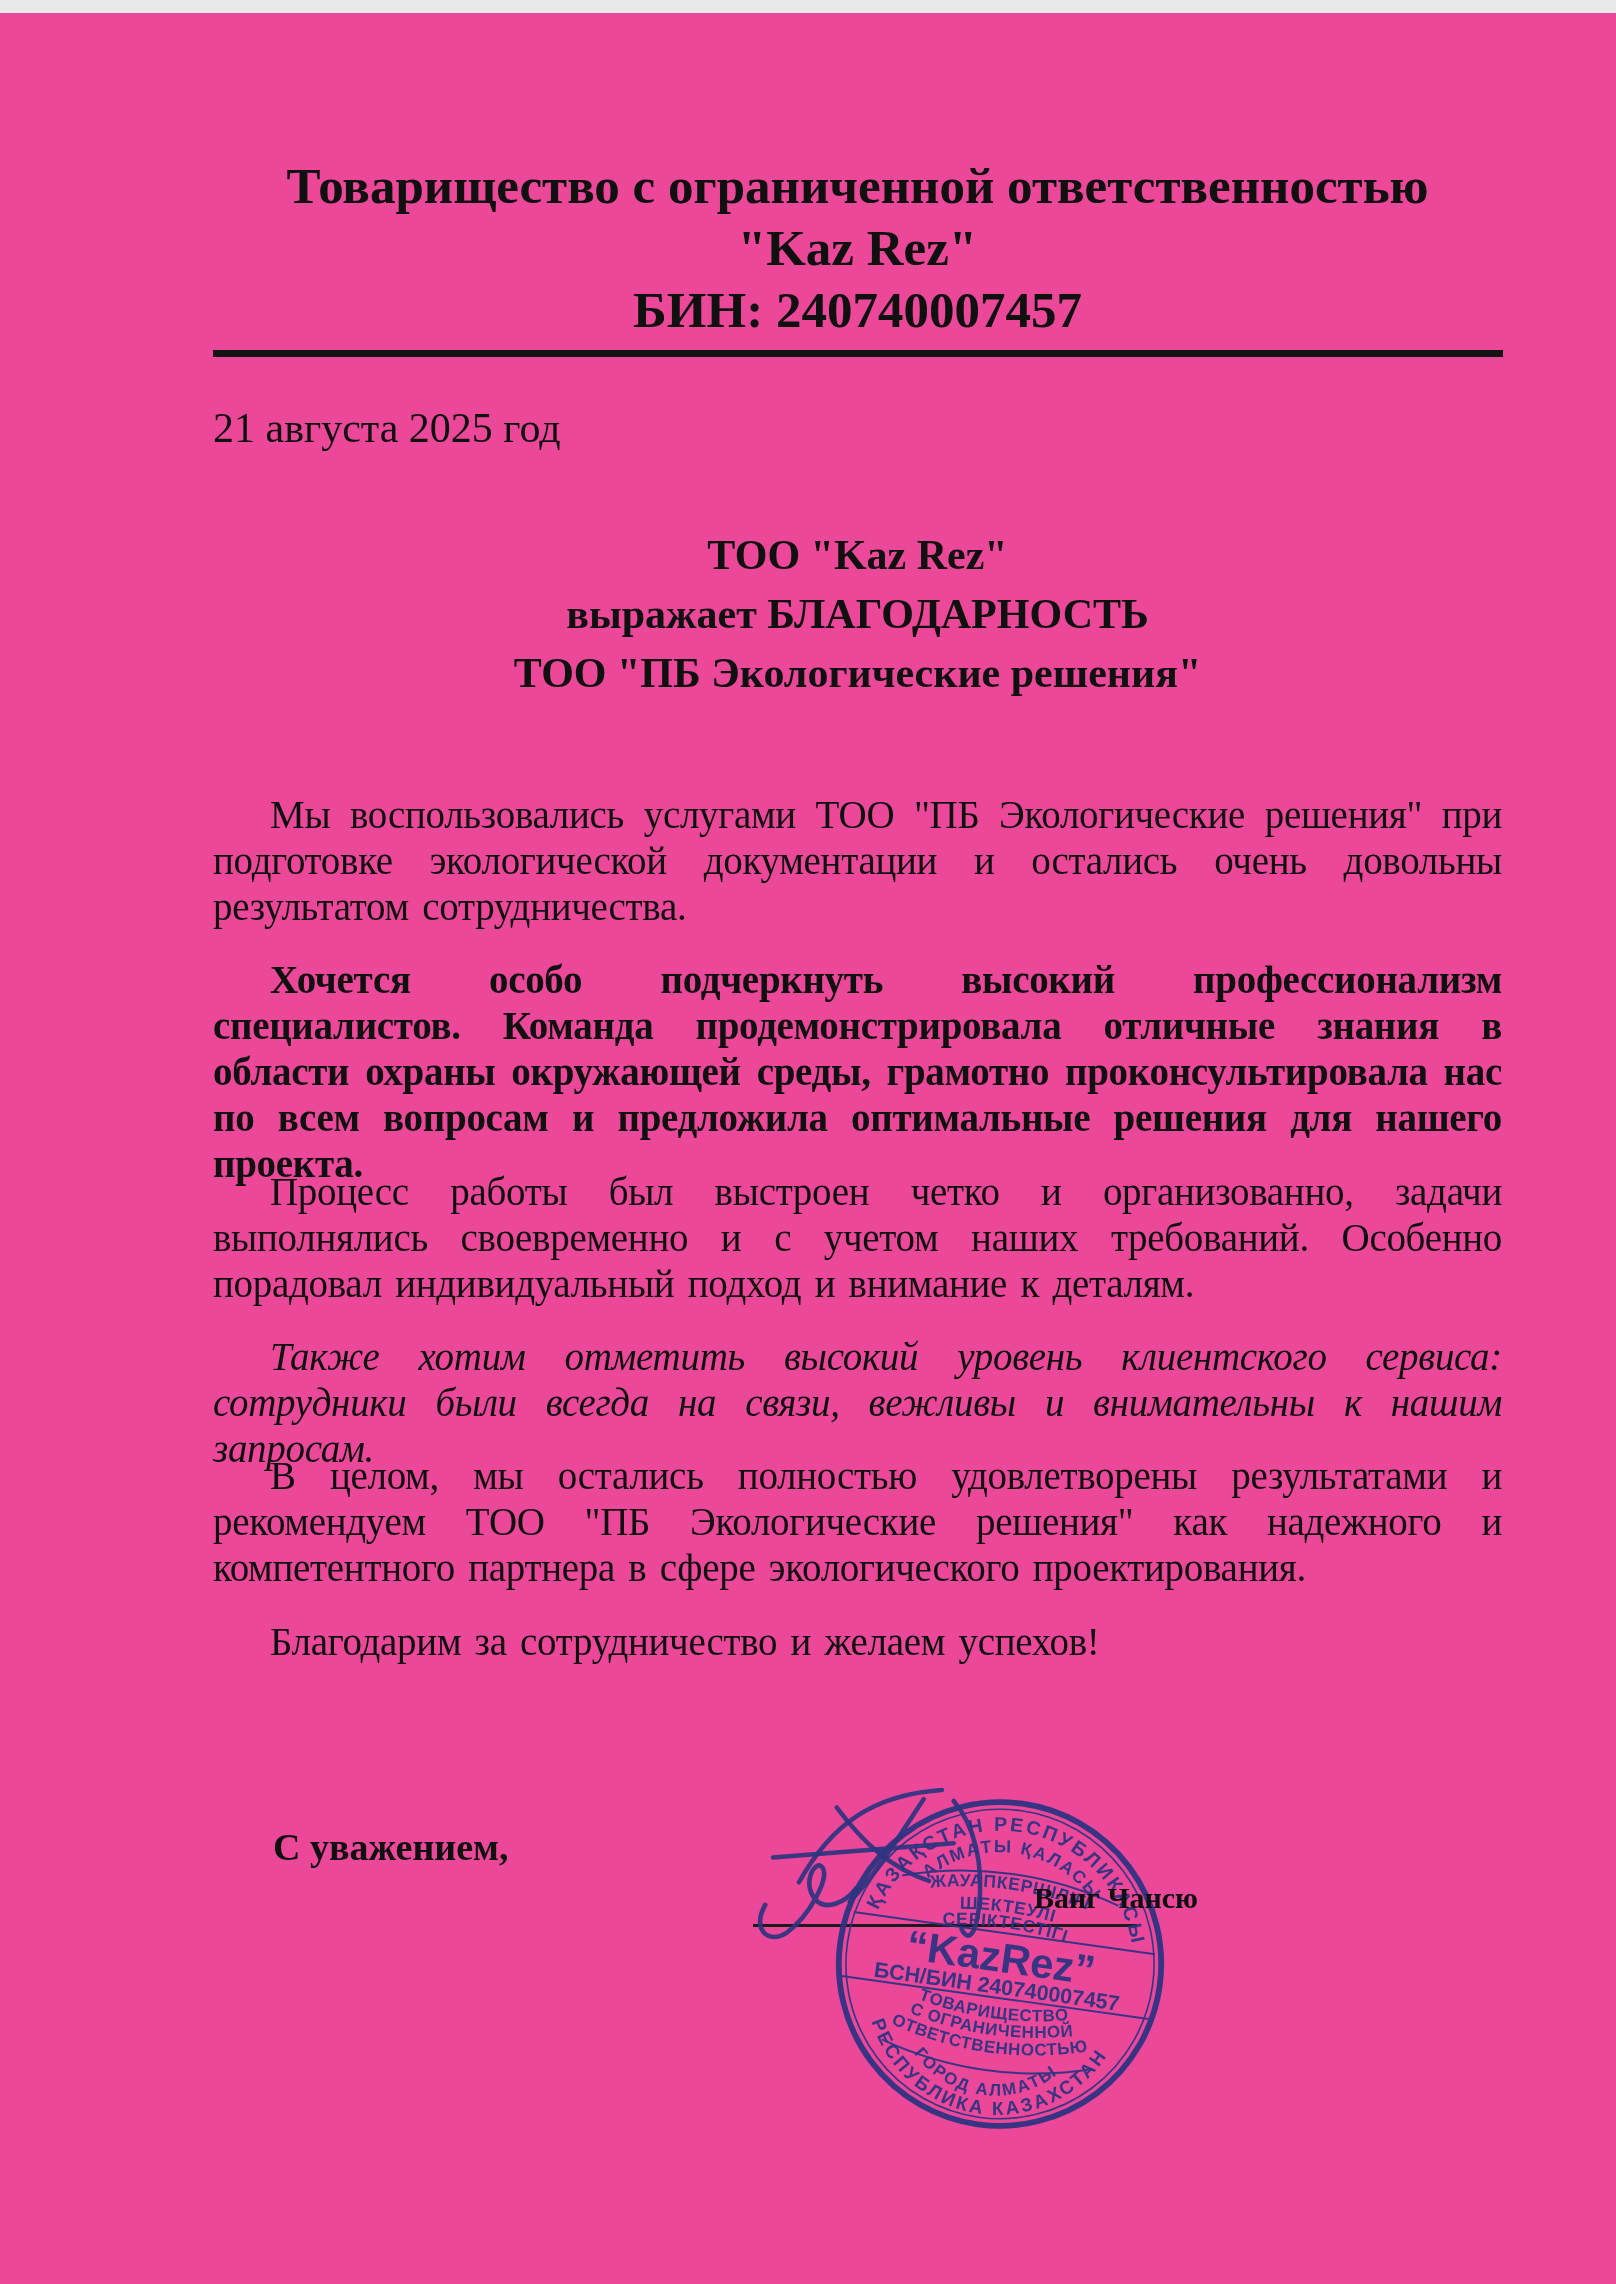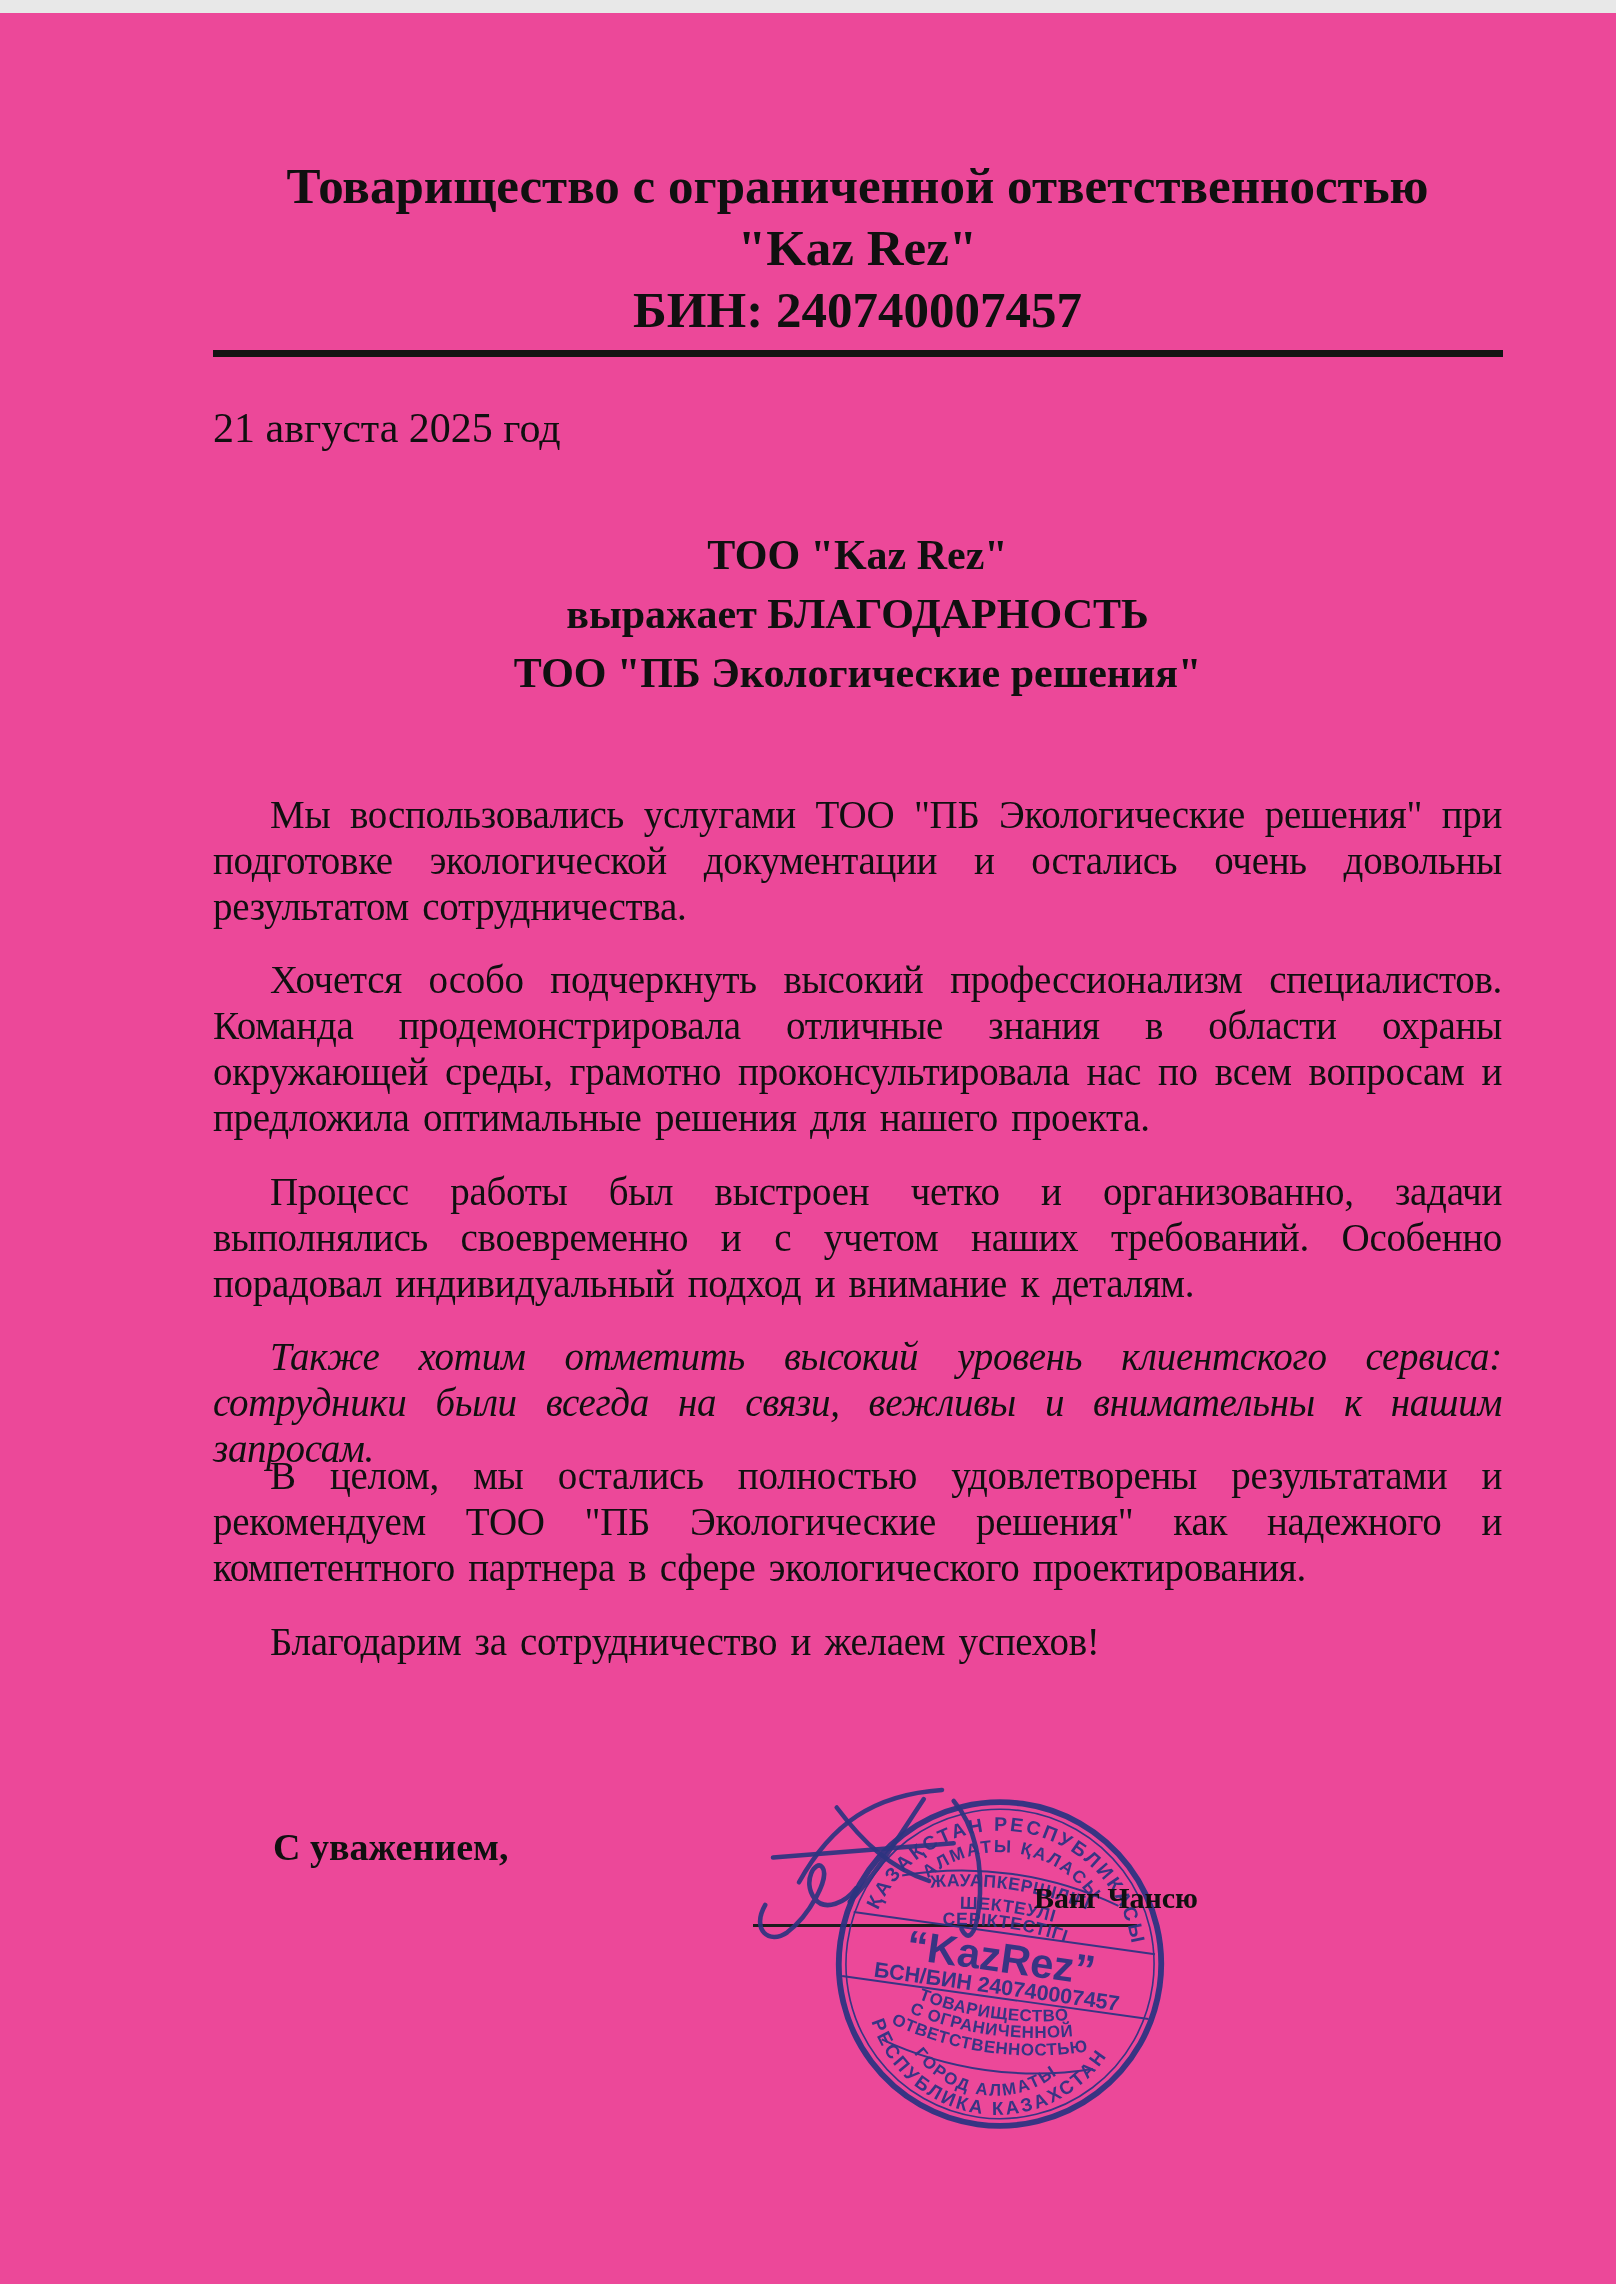--- a/index.html
+++ b/index.html
@@ -18,21 +18,21 @@
   .title-block{
     position:absolute;left:213px;top:513px;width:1289px;
     text-align:center;font-weight:bold;font-size:42px;line-height:59px;
   }
   .title-block .tline{display:block;}
   .para{
     position:absolute;left:213px;width:1289px;
     font-size:39px;line-height:46px;text-align:justify;text-indent:57px;
     letter-spacing:-0.3px;word-spacing:3.9px;
   }
-  #p1{top:740px;} #p2{top:905px;} #p3{top:1117px;}
+  #p1{top:740px;} #p2{top:905px;font-weight:bold;} #p3{top:1117px;}
   #p4{top:1282px;font-style:italic;} #p5{top:1401px;} #p6{top:1567px;text-align:left;}
   .sig-block{
     position:absolute;left:273px;top:1811px;
     font-weight:bold;font-size:38px;line-height:46px;
   }
   .sig-block .sline{display:block;}
   .sig-line{position:absolute;left:753px;top:1911px;width:384px;height:3.3px;background:#1c1c1c;}
   .director-name{
     position:absolute;left:1034px;top:1868px;
     font-weight:bold;font-size:30px;white-space:nowrap;z-index:6;

